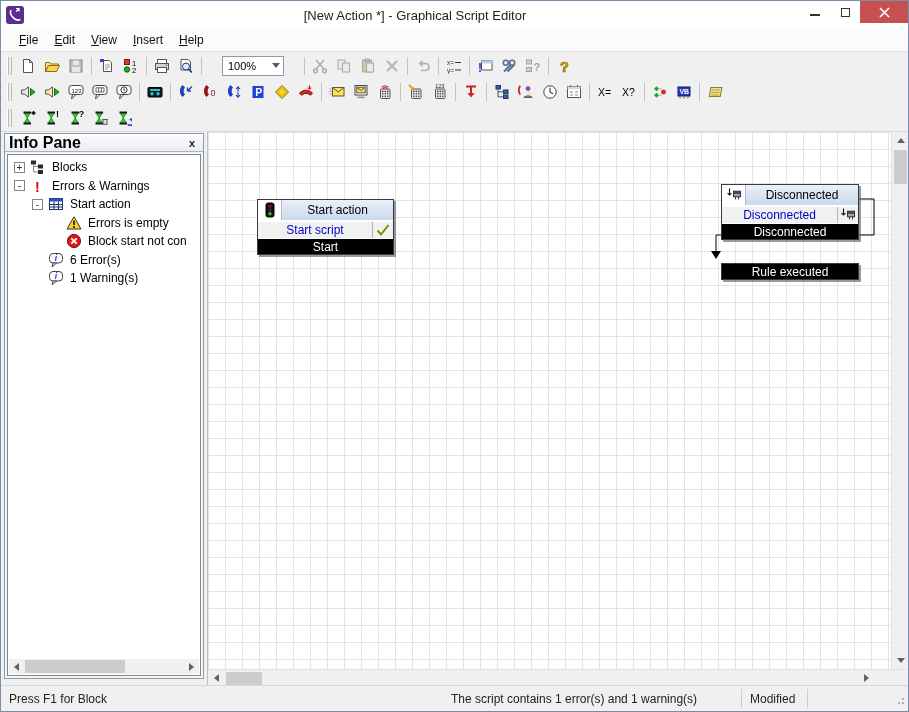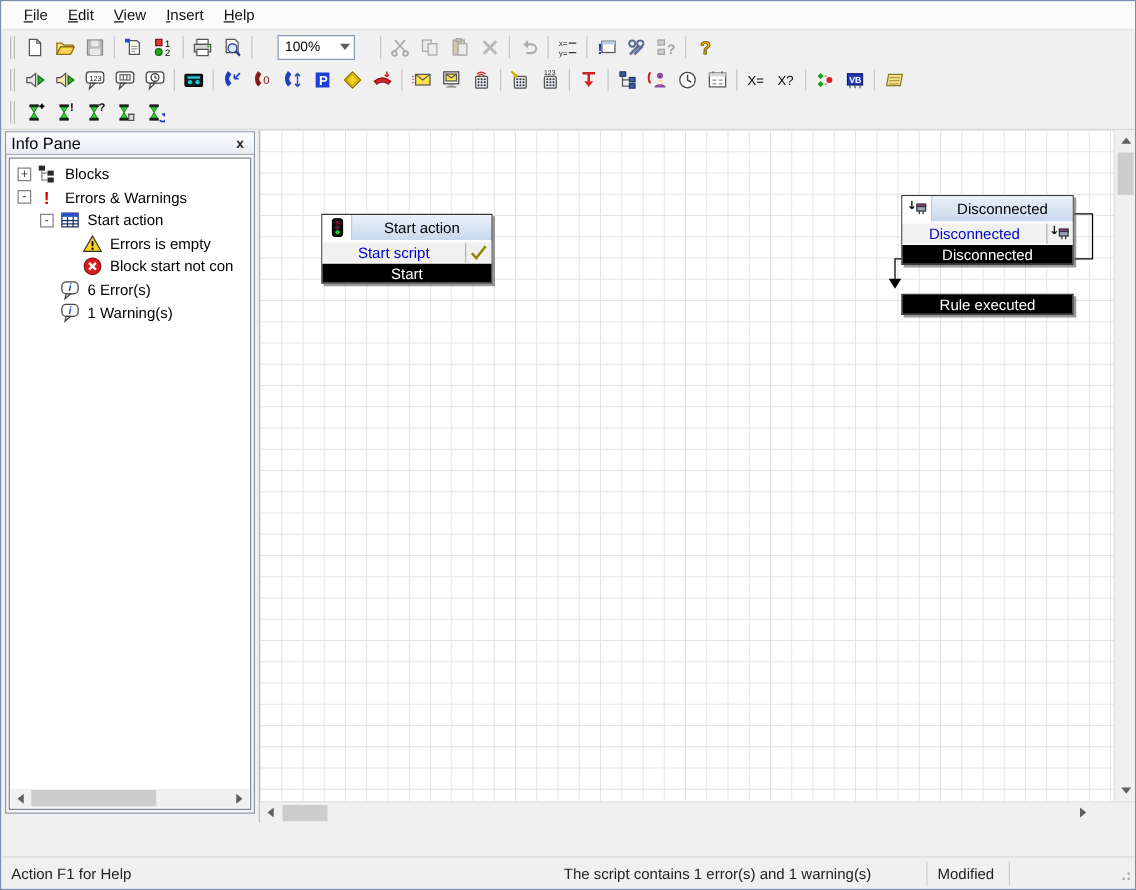--- a/index.html
+++ b/index.html
@@ -34,21 +34,21 @@
   .zoom-value { flex:1; padding-left:5px; font-size:11px; }
   .zoom-arrow { width:14px; height:100%; display:flex; align-items:center; justify-content:center; }
   .chev { width:0; height:0; border-left:4px solid transparent; border-right:4px solid transparent; border-top:5px solid #5a5a5a; }
 
   
   .main { flex:1 1 auto; position:relative; background:#f0f0f0; border-top:1px solid #d9d9d9; overflow:hidden; }
 
   
   .info-pane { position:absolute; left:3px; top:1px; width:200px; height:546px; border:1px solid #8e99a8; background:#f4f5f7; display:flex; flex-direction:column; }
   .info-header { height:18px; display:flex; align-items:center; padding:0 4px; background:linear-gradient(#fdfdfe,#e9ecf2); border-bottom:1px solid #aab2bf; }
-  .info-title { flex:1; font-size:13px; }
+  .info-title { flex:1; font-size:16px;font-weight:bold; }
   .info-close { width:14px; height:14px; display:flex; align-items:center; justify-content:center; font-weight:bold; font-size:11px; color:#222; }
   .tree-box { flex:1; margin:2px; border:1px solid #828790; background:#fff; position:relative; overflow:hidden; }
   .tree-row { position:absolute; height:18px; display:flex; align-items:center; white-space:nowrap; }
   .expander { width:11px; height:11px; border:1px solid #848484; background:#fff; font-size:10px; line-height:9px; text-align:center; margin-right:5px; flex:0 0 auto; color:#333; }
   .expander.none { visibility:hidden; }
   .tree-icon { width:17px; height:16px; margin-right:5px; flex:0 0 auto; }
   .tree-label { font-size:12px; }
 
   
   .sb-h { position:absolute; height:15px; background:#f0f0f0; }
@@ -82,20 +82,43 @@
   .statusbar { height:26px; flex:0 0 auto; background:#f0f0f0; border-top:1px solid #d7d7d7; position:relative; font-size:12px; color:#222; }
   .sb-seg { position:absolute; top:0; height:100%; display:flex; align-items:center; }
   .sb-line { position:absolute; top:3px; bottom:3px; width:1px; background:#cdcdcd; }
   .resize-grip { position:absolute; right:2px; bottom:2px; }
 </style>
 </head>
 <body>
 
 <div class="window">
 
+  <div class="titlebar">
+    <span class="app-icon">
+      <svg width="18" height="18" viewBox="0 0 18 18">
+          <rect width="18" height="18" rx="3" fill="#5c2e91"></rect>
+          <path d="M5 4.2c-1.2 2.4.2 5.6 2.4 7.6s5 3 7 1.6" stroke="#fff" stroke-width="1.6" fill="none"></path>
+          <path d="M10 5.5l3-3M13 5.5v-3h-3" stroke="#fff" stroke-width="1.2" fill="none"></path>
+        </svg>
+    </span>
+    <span class="title-text">[New Action *] - Graphical Script Editor</span>
+    <span class="win-controls">
+      <span class="win-btn">
+          <span class="glyph-min"></span>
+        </span>
+      <span class="win-btn">
+          <span class="glyph-max"></span>
+        </span>
+      <span class="win-btn close">
+        <svg width="11" height="11" viewBox="0 0 11 11">
+            <path d="M1 1l9 9M10 1l-9 9" stroke="#fff" stroke-width="1.6"></path>
+          </svg>
+      </span>
+    </span>
+  </div>
 
   <div class="menubar" id="menubar">
       <span class="menu-item"><u>F</u><span>i</span><span>l</span><span>e</span></span>
       <span class="menu-item"><u>E</u><span>d</span><span>i</span><span>t</span></span>
       <span class="menu-item"><u>V</u><span>i</span><span>e</span><span>w</span></span>
       <span class="menu-item"><u>I</u><span>n</span><span>s</span><span>e</span><span>r</span><span>t</span></span>
       <span class="menu-item"><u>H</u><span>e</span><span>l</span><span>p</span></span>
     </div>
 
   <div class="toolbar tb1" id="toolbar-main">
@@ -657,21 +680,21 @@
           </span>
         <span class="sb-thumb" style="left:18px;top:2px;width:36px;height:13px;"></span>
         <span class="sb-arrow" style="left:650px;top:0;width:17px;height:16px;">
             <span class="tri-r"></span>
           </span>
       </div>
     </div>
   </div>
 
   <div class="statusbar">
-    <span class="sb-seg" style="left:8px;">Action F1 for Help</span>
+    <span class="sb-seg" style="left:8px;">Press F1 for Block</span>
     <span class="sb-seg" style="left:450px;">The script contains 1 error(s) and 1 warning(s)</span>
     <span class="sb-line" style="left:740px;"></span>
     <span class="sb-seg" style="left:749px;">Modified</span>
     <span class="sb-line" style="left:806px;"></span>
     <span class="resize-grip">
       <svg width="12" height="12" viewBox="0 0 12 12">
           <g fill="#b0b0b0">
             <rect x="8" y="8" width="2" height="2"></rect>
             <rect x="8" y="4" width="2" height="2"></rect>
             <rect x="4" y="8" width="2" height="2"></rect>

